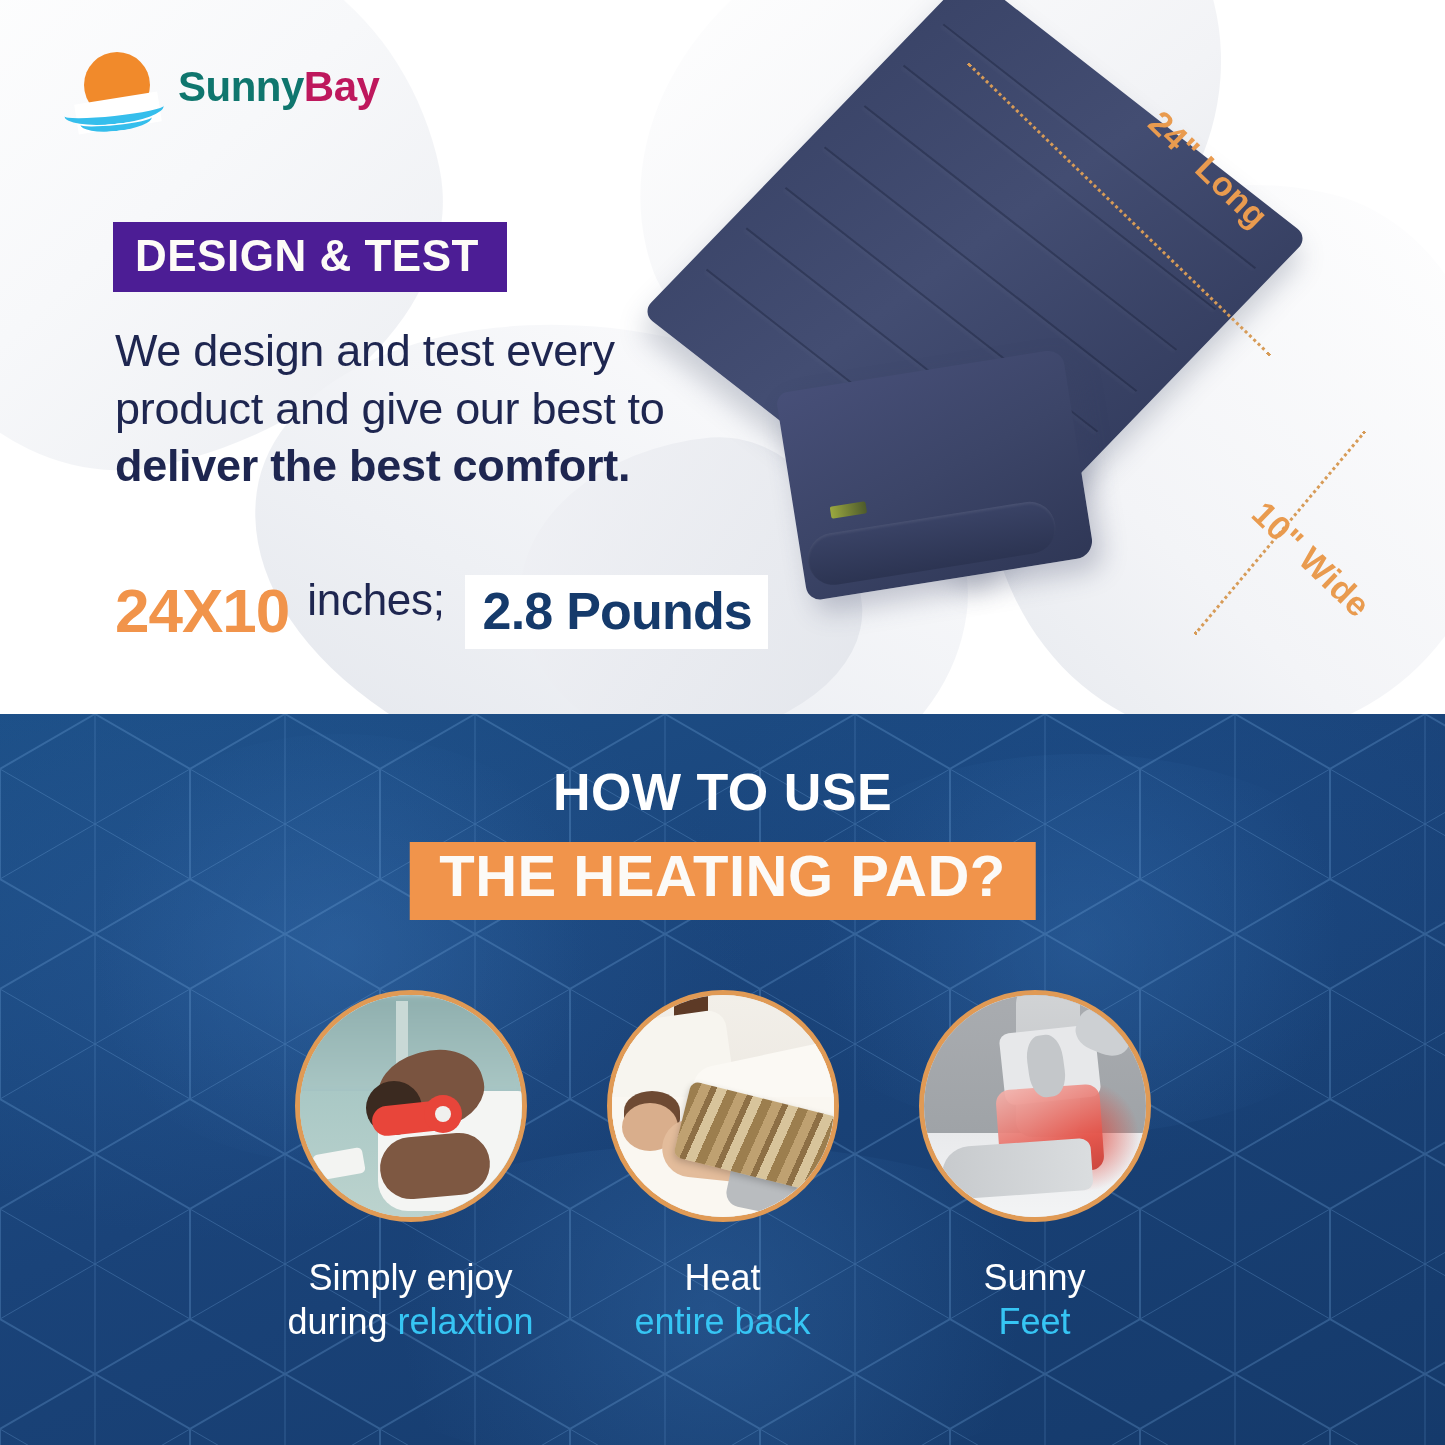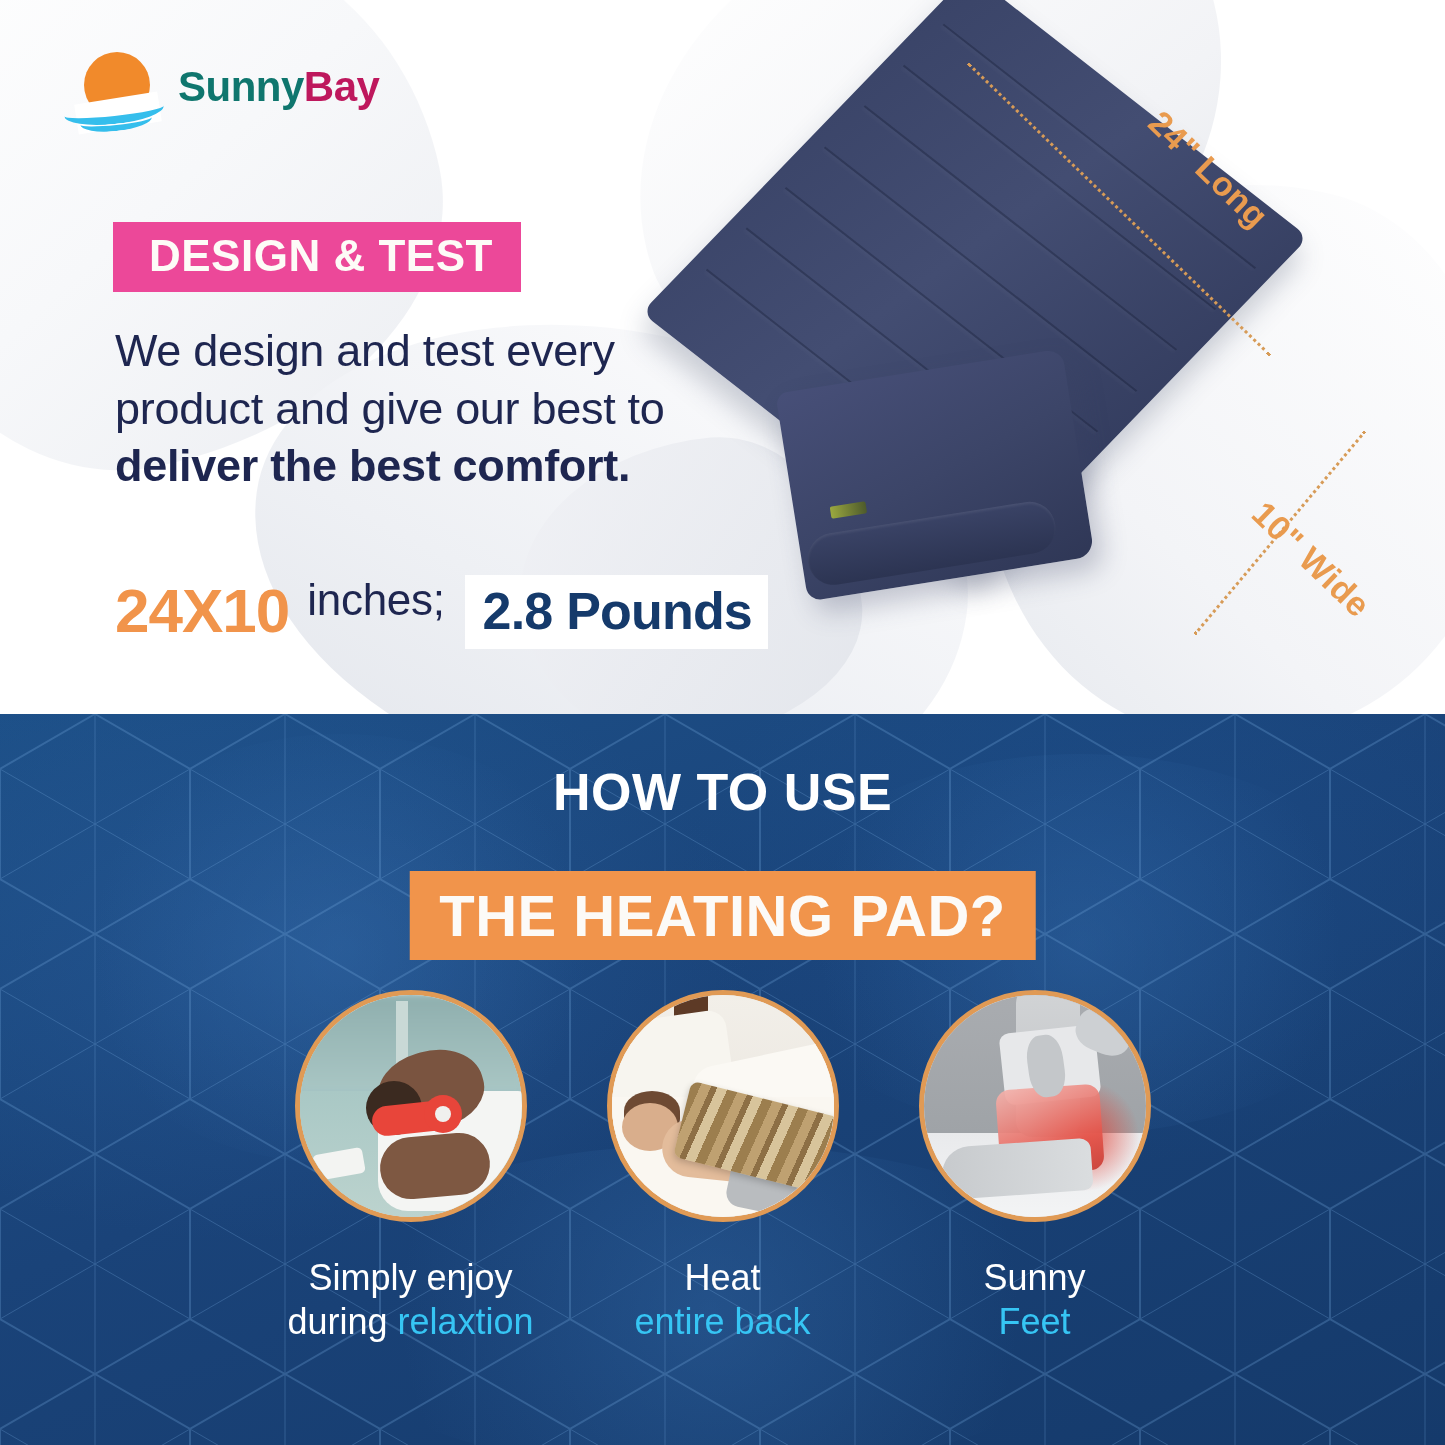--- a/index.html
+++ b/index.html
@@ -83,22 +83,22 @@
   }
   #logo-wave1 { left: 2px; top: 50px; width: 100px; height: 26px; transform: rotate(-6deg); border-bottom-color:#35BEEC; border-radius: 0 0 60% 60%; }
   #logo-wave2 { left: 18px; top: 63px; width: 72px; height: 20px; transform: rotate(-6deg); border-bottom:6px solid #35BEEC; border-radius: 0 0 60% 60%; }
   #logo-text { font-size: 42px; font-weight: bold; letter-spacing: -0.5px; }
   .logo-sunny { color: #0f766e; }
   .logo-bay { color: #be185d; }
 
   
   #design-test-banner {
     position: absolute; left: 113px; top: 222px;
-    background: #ec4899;
-    padding: 12px 28px 14px 36px;
+    background: #4c1d95;
+    padding: 12px 28px 14px 22px;
     z-index: 20;
   }
   #design-test-banner span {
     color: #FDFBF7; font-size: 44px; font-weight: bold;
     letter-spacing: .5px; line-height: 1;
   }
 
   
   #design-copy {
     position: absolute; left: 115px; top: 322px;
@@ -205,21 +205,21 @@
   #blob2 { left: 760px; top: 40px; width: 640px; height: 380px; }
   #blob3 { left: 300px; top: 430px; width: 820px; height: 330px; }
 
   #how-title {
     position: absolute; left: 0; top: 48px; width: 100%;
     text-align: center; color: #ffffff;
     font-size: 52px; font-weight: bold; letter-spacing: .5px; z-index: 8;
   }
   #how-subtitle-banner {
     position: absolute; left: 50%; top: 128px; transform: translateX(-50%);
-    background: #F1944B; padding: 16px 30px 15px 30px; z-index: 8; margin-top: 29px;
+    background: #F1944B; padding: 5px 30px 15px 30px; z-index: 8;
   }
   #how-subtitle-banner span {
     color: #FCFAF7; font-size: 58px; font-weight: bold; letter-spacing: .5px; line-height: 1;
   }
 
   
   #use-cases {
     position: absolute; left: 0; top: 276px; width: 100%;
     display: flex; justify-content: center; gap: 62px; z-index: 8;
   }

